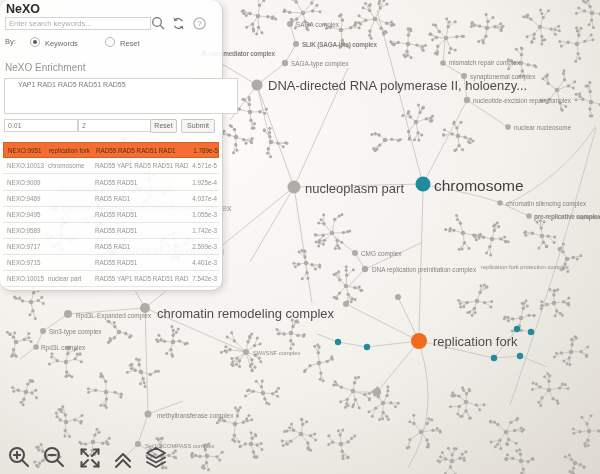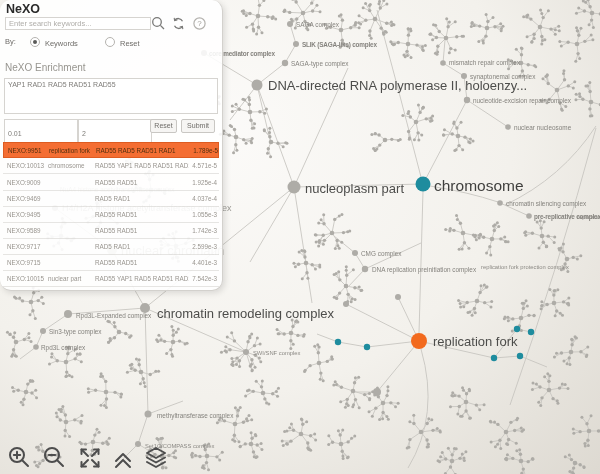--- a/index.html
+++ b/index.html
@@ -25,23 +25,23 @@
                 border:1px solid #d6d4d0;background:#fff;font-size:7.5px;color:#555;padding:0 3px;}
   .search-input::placeholder{color:#b0aeaa;}
   .icon-btn{position:absolute;top:16px;width:15px;height:15px;cursor:pointer;}
   .by-row{position:absolute;left:5px;top:37px;font-size:7.5px;color:#6e6c68;display:flex;}
   .radio{display:inline-block;width:8px;height:8px;border:1px solid #b5b3af;border-radius:50%;
          background:#fff;margin-right:3px;vertical-align:-1px;position:relative;}
   .radio.checked:after{content:"";position:absolute;left:2px;top:2px;width:4px;height:4px;border-radius:50%;background:#5a5a58;}
   .enrich-heading{position:absolute;left:5px;top:62px;font-size:10px;color:#97958f;}
   .query-area{position:absolute;left:4px;top:78px;width:206px;height:30px;resize:none;
               border:1px solid #d6d4d0;background:#fff;font-family:"Liberation Sans",sans-serif;
-              font-size:7px;color:#7e7c78;padding:2px 3px;}
+              font-size:7px;color:#7e7c78;padding:2px 13px;}
   .num-input{position:absolute;top:119px;height:11px;border:1px solid #d6d4d0;background:#fff;
-             font-size:7px;color:#7e7c78;padding:8px 3px;}
+             font-size:7px;color:#7e7c78;padding:0 3px;}
   .btn{position:absolute;top:119px;height:14px;border:1px solid #c9c7c3;background:#f6f5f3;
        border-radius:2px;font-size:7px;color:#6e6c68;padding:0;line-height:12px;cursor:pointer;}
   
   .results{position:absolute;left:3px;top:142px;width:216px;}
   .rrow{display:grid;grid-template-columns:45px 47px 94px 30px;align-items:center;
         height:15.1px;border-bottom:1px solid rgba(210,208,204,0.55);
         font-size:6.3px;color:#98948e;cursor:pointer;background:rgba(255,255,255,0.25);}
   .rrow span{overflow:hidden;white-space:nowrap;}
   .rrow .pv{text-align:right;padding-right:2px;}
   .rrow .id{padding-left:4px;}

